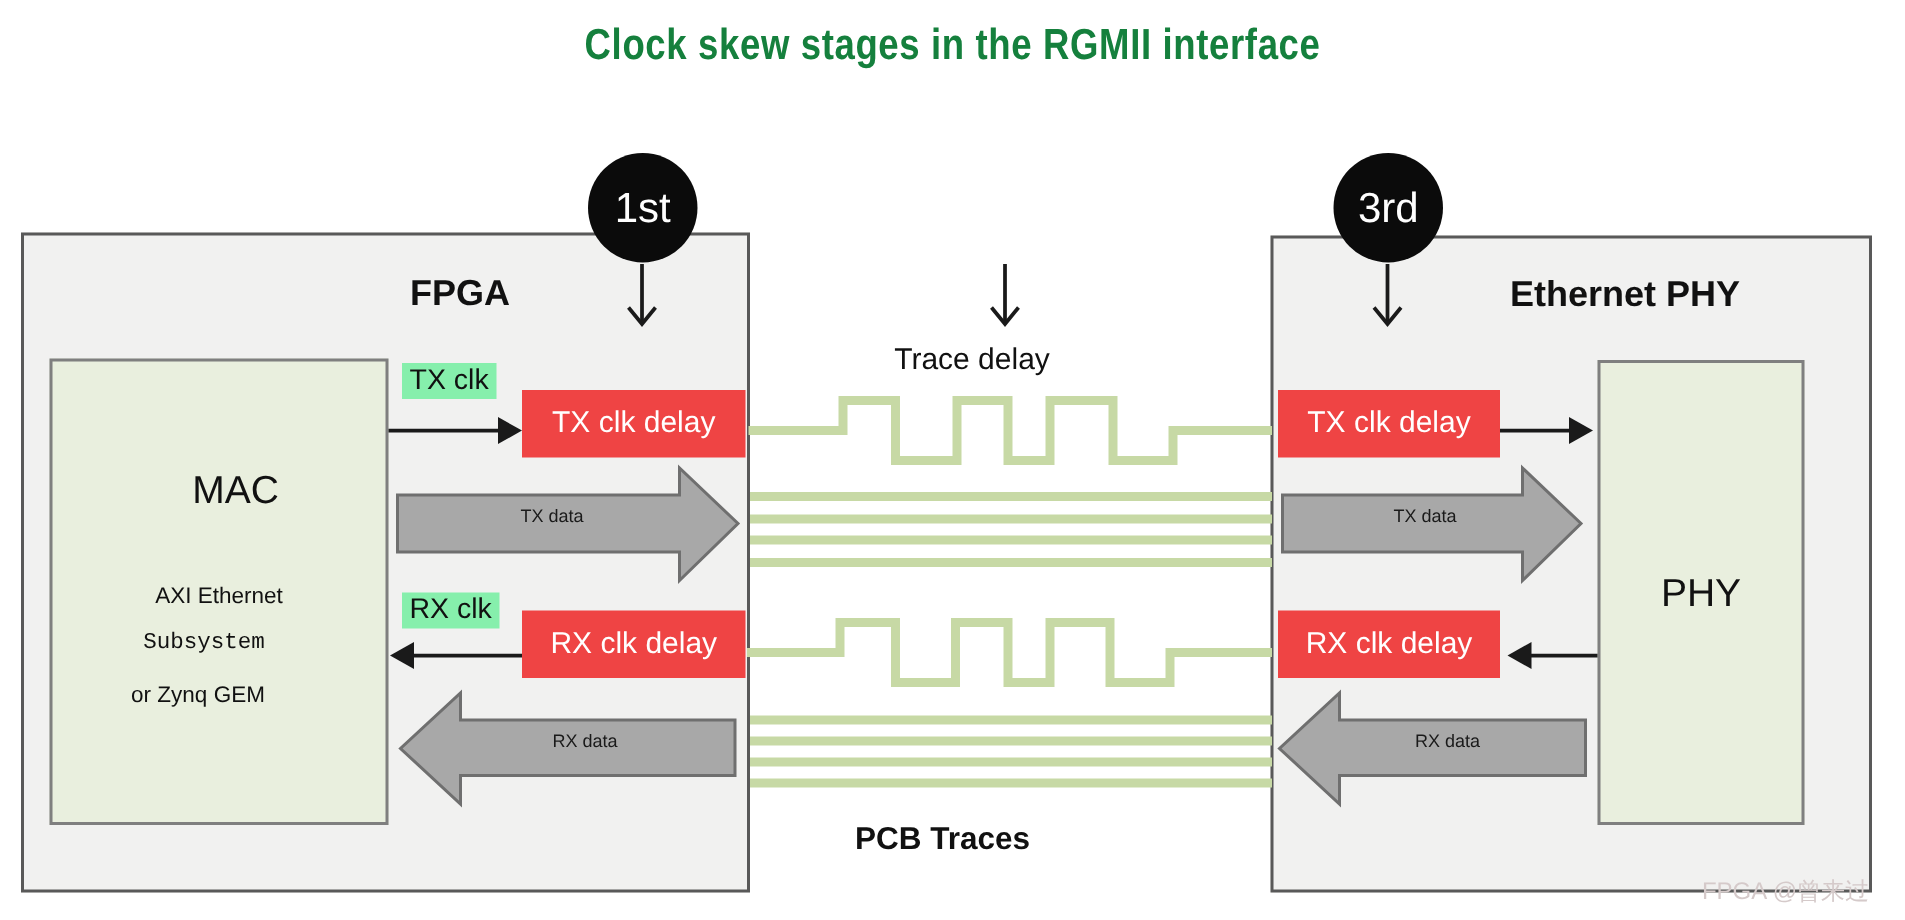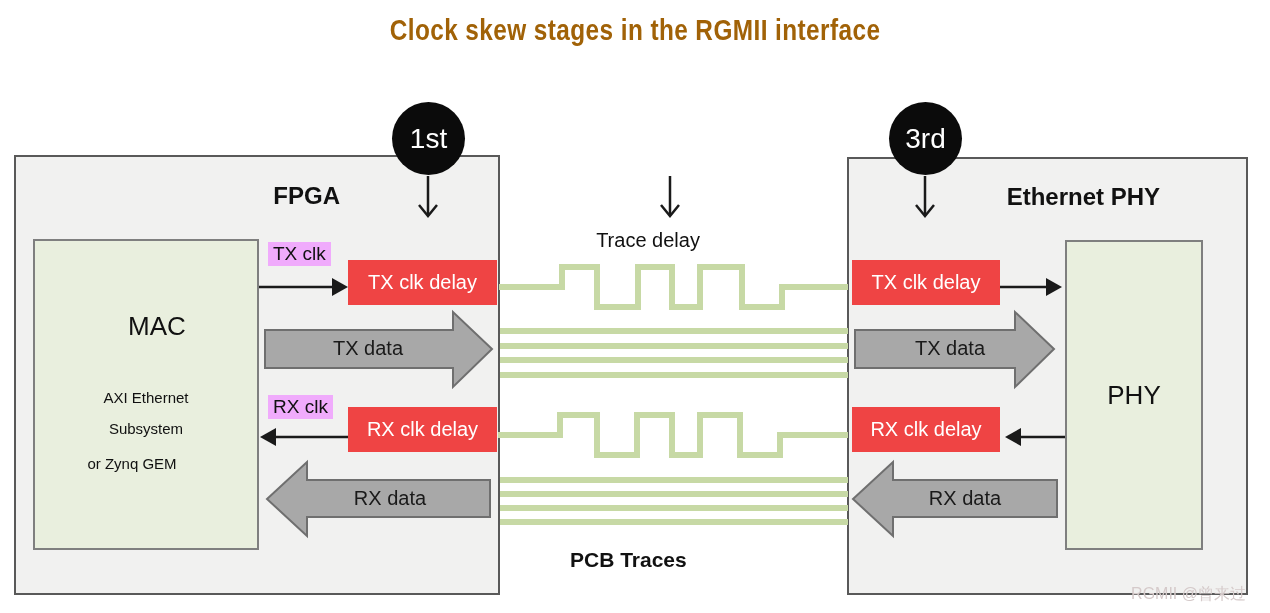--- a/index.html
+++ b/index.html
@@ -3,42 +3,42 @@
 <meta charset="utf-8">
 <style>
   html,body{margin:0;padding:0;background:#ffffff;}
   #canvas{
     position:relative;width:1270px;height:613px;background:#ffffff;overflow:hidden;
     font-family:"Liberation Sans",sans-serif;color:#1a1a1a;
   }
   .abs{position:absolute;}
   .title{
     left:0;top:14px;width:1270px;text-align:center;
-    font-size:29px;font-weight:bold;color:#a16207;
+    font-size:29px;font-weight:bold;color:#15803d;
   }
   .title span{display:inline-block;transform:scaleX(0.84);letter-spacing:0.5px;}
   .outer-box{
     background:#f1f1f0;border:2px solid #595959;box-sizing:border-box;
   }
   .inner-box{
     background:#e9efde;border:2px solid #7f7f7f;box-sizing:border-box;
   }
   .box-title{font-size:24px;font-weight:bold;text-align:right;color:#111;}
   .inner-label{font-size:26px;text-align:center;color:#111;}
   .inner-sub{font-size:15px;text-align:center;color:#111;}
   .delay-box{
     background:#ef4444;color:#ffffff;font-size:20px;text-align:center;
     display:flex;align-items:center;justify-content:center;box-sizing:border-box;
   }
   .clk-label{
-    background:#f0abfc;font-size:19px;color:#111;padding:1px 5px;white-space:nowrap;
+    background:#86efac;font-size:19px;color:#111;padding:1px 5px;white-space:nowrap;
   }
   .mid-label{font-size:20px;text-align:center;color:#111;}
   .mid-label-bold{font-size:21px;font-weight:bold;color:#111;}
-  .arrow-text{font-size:20px;text-align:center;color:#1a1a1a;}
+  .arrow-text{font-size:12px;text-align:center;color:#1a1a1a;}
   .stage-circle{
     width:73px;height:73px;border-radius:50%;background:#0b0b0b;color:#ffffff;
     font-size:28px;font-weight:normal;display:flex;align-items:center;justify-content:center;
     z-index:5;
   }
   .watermark{font-size:16px;color:#d5caca;z-index:6;white-space:nowrap;}
   svg.overlay{position:absolute;left:0;top:0;z-index:3;pointer-events:none;}
 </style>
 </head>
 <body>
@@ -48,21 +48,21 @@
   <div class="abs title">
     <span>Clock skew stages in the RGMII interface</span>
   </div>
 
   <div class="abs outer-box" style="left:14px;top:155px;width:486px;height:440px;"></div>
   <div class="abs box-title" style="left:180px;top:182px;width:160px;">FPGA</div>
 
   <div class="abs inner-box" style="left:33px;top:239px;width:226px;height:311px;"></div>
   <div class="abs inner-label" style="left:33px;top:311px;width:248px;">MAC</div>
   <div class="abs inner-sub" style="left:33px;top:389px;width:226px;">AXI Ethernet</div>
-  <div class="abs inner-sub" style="left:33px;top:420px;width:226px;">Subsystem</div>
+  <div class="abs inner-sub" style="left:23px;top:420px;width:226px;font-family:Liberation Mono, monospace;">Subsystem</div>
   <div class="abs inner-sub" style="left:39px;top:455px;width:186px;">or Zynq GEM</div>
 
   <div class="abs outer-box" style="left:847px;top:157px;width:401px;height:438px;"></div>
   <div class="abs box-title" style="left:940px;top:183px;width:220px;">Ethernet PHY</div>
 
   <div class="abs inner-box" style="left:1065px;top:240px;width:138px;height:310px;"></div>
   <div class="abs inner-label" style="left:1065px;top:380px;width:138px;">PHY</div>
 
   <svg class="overlay" width="1270" height="613" viewBox="0 0 1270 613">
 
@@ -132,15 +132,15 @@
   <div class="abs arrow-text" style="left:310px;top:487px;width:160px;z-index:4;">RX data</div>
   <div class="abs arrow-text" style="left:870px;top:337px;width:160px;z-index:4;">TX data</div>
   <div class="abs arrow-text" style="left:885px;top:487px;width:160px;z-index:4;">RX data</div>
 
   <div class="abs mid-label" style="left:548px;top:229px;width:200px;">Trace delay</div>
   <div class="abs mid-label-bold" style="left:570px;top:548px;width:200px;">PCB Traces</div>
 
   <div class="abs stage-circle" style="left:392px;top:102px;">1st</div>
   <div class="abs stage-circle" style="left:889px;top:102px;">3rd</div>
 
-  <div class="abs watermark" style="right:24px;top:584px;">RGMII @曾来过</div>
+  <div class="abs watermark" style="right:24px;top:584px;">FPGA @曾来过</div>
 
 </div>
 
 </body></html>

